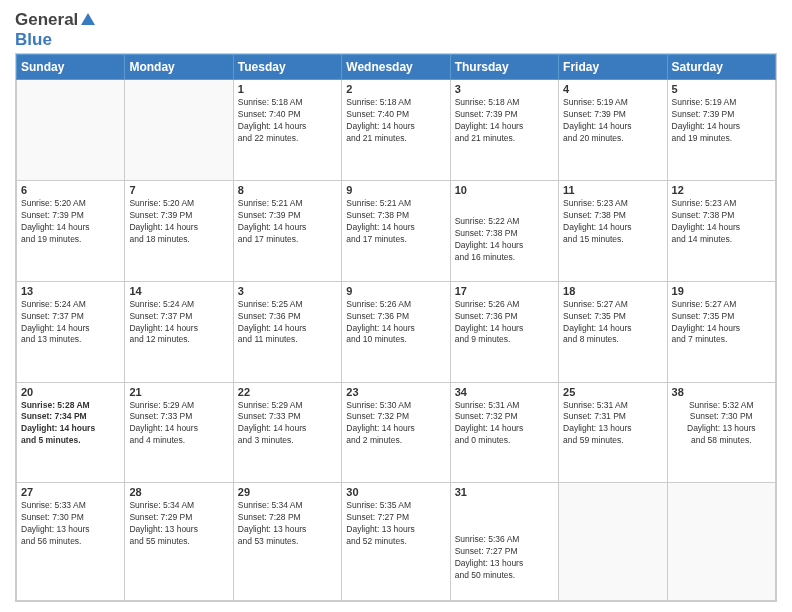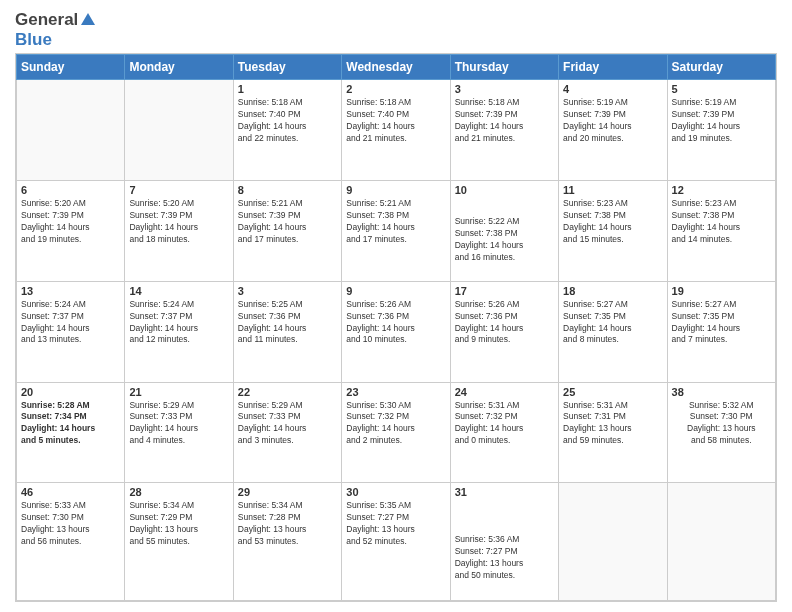--- a/index.html
+++ b/index.html
@@ -293,21 +293,21 @@
 and 3 minutes.</div>
             </td>
             <td>
               <div class="day-number">23</div>
               <div class="day-info" style="white-space: pre-line;">Sunrise: 5:30 AM
 Sunset: 7:32 PM
 Daylight: 14 hours
 and 2 minutes.</div>
             </td>
             <td>
-              <div class="day-number">24</div>
+              <div class="day-number">34</div>
               <div class="day-info" style="white-space: pre-line;">Sunrise: 5:31 AM
 Sunset: 7:32 PM
 Daylight: 14 hours
 and 0 minutes.</div>
             </td>
             <td>
               <div class="day-number">25</div>
               <div class="day-info" style="white-space: pre-line;">Sunrise: 5:31 AM
 Sunset: 7:31 PM
 Daylight: 13 hours
@@ -316,21 +316,21 @@
             <td>
               <div class="day-number">38</div>
               <div class="day-info" style="white-space: pre-line; text-align: center;">Sunrise: 5:32 AM
 Sunset: 7:30 PM
 Daylight: 13 hours
 and 58 minutes.</div>
             </td>
           </tr>
           <tr>
             <td>
-              <div class="day-number">46</div>
+              <div class="day-number">27</div>
               <div class="day-info" style="white-space: pre-line;">Sunrise: 5:33 AM
 Sunset: 7:30 PM
 Daylight: 13 hours
 and 56 minutes.</div>
             </td>
             <td>
               <div class="day-number">28</div>
               <div class="day-info" style="white-space: pre-line;">Sunrise: 5:34 AM
 Sunset: 7:29 PM
 Daylight: 13 hours

